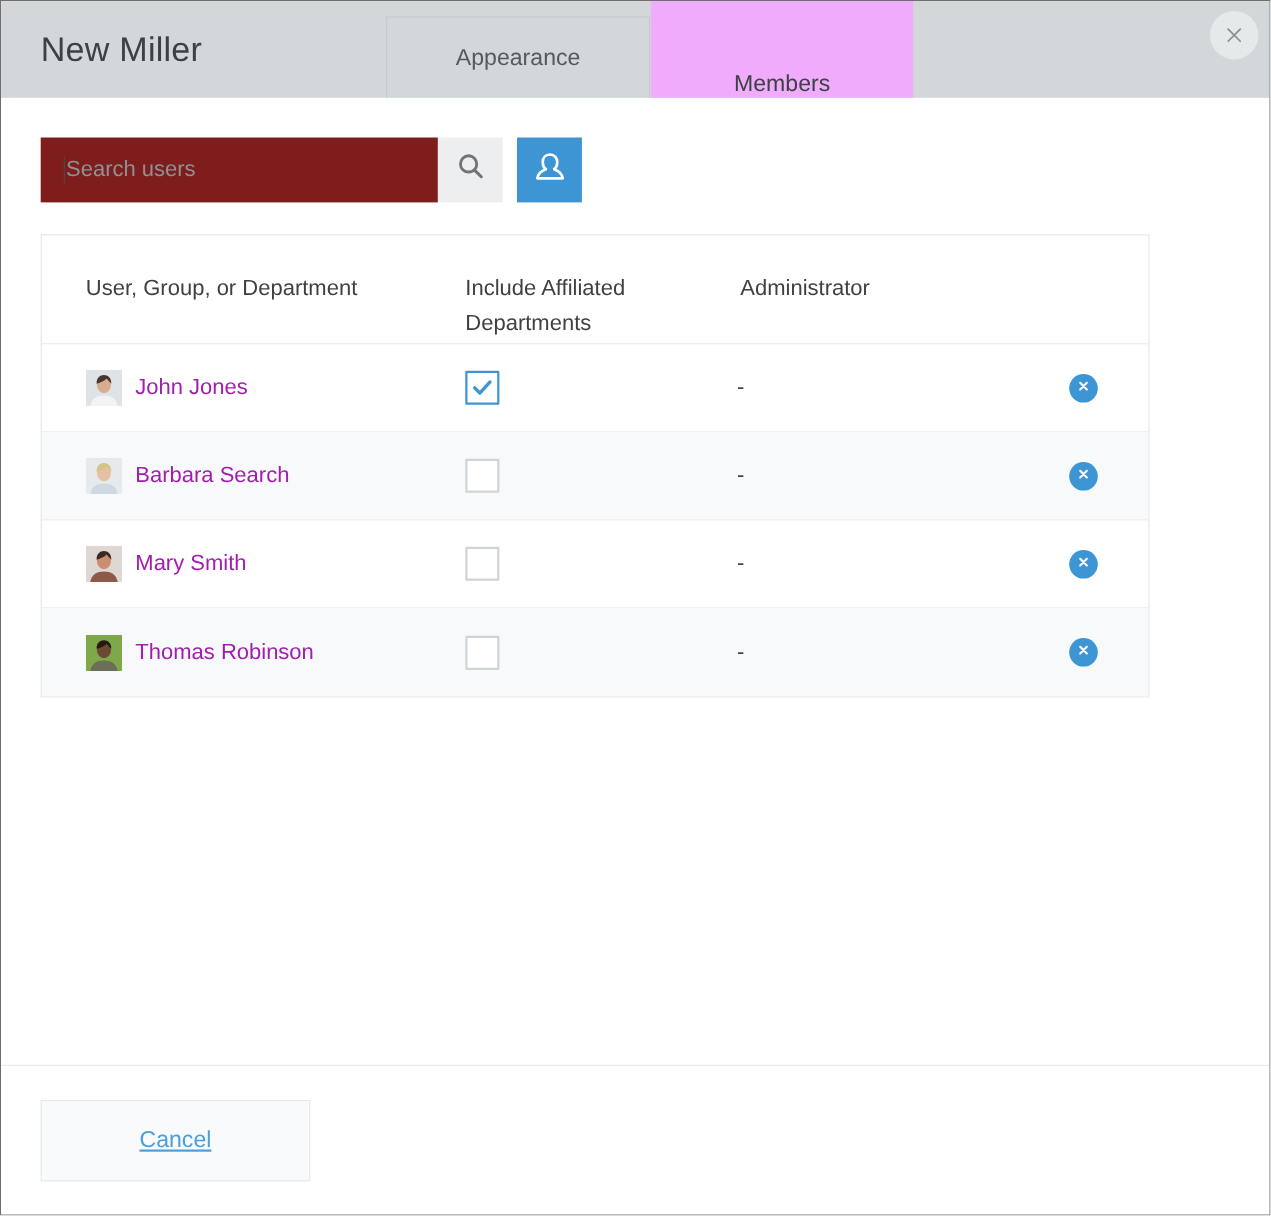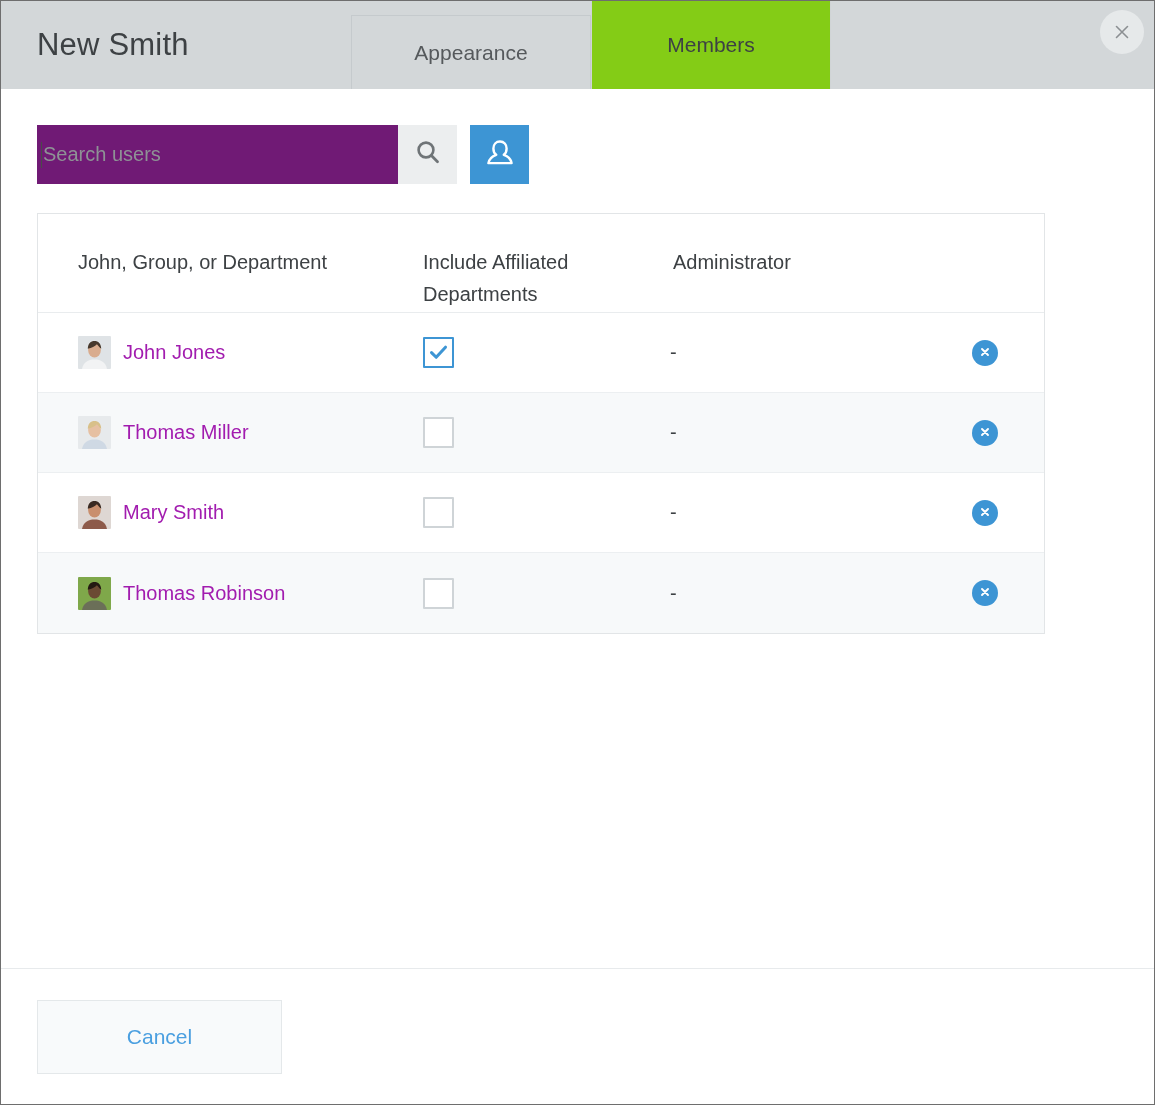--- a/index.html
+++ b/index.html
@@ -58,26 +58,27 @@
     color: #55595c;
     cursor: pointer;
     border-left: 1px solid #c5cacd;
     border-right: 1px solid #c5cacd;
     border-top: 1px solid #c5cacd;
     background: #d3d7d9;
     padding: 0 34px;
     min-width: 240px;
   }
   .tab.active {
-    background: #84cc16;
+    background: #f0abfc;
     color: #3d4144;
     height: 88px;
     border-left: 1px solid #d0d4d6;
     border-right: 1px solid #d0d4d6;
     border-top: none;
+    align-items: flex-end;
   }
   .close-btn {
     position: absolute;
     right: 10px;
     top: 9px;
     width: 44px;
     height: 44px;
     border-radius: 50%;
     background: #e6e9ea;
     display: flex;
@@ -99,25 +100,25 @@
   
   .search-row {
     display: flex;
     align-items: center;
     height: 59px;
     margin-bottom: 29px;
   }
   .search-field {
     width: 361px;
     height: 59px;
-    background: #701a75;
-    box-sizing: border-box;
-    display: flex;
-    align-items: center;
-    padding-left: 4px;
+    background: #7f1d1d;
+    box-sizing: border-box;
+    display: flex;
+    align-items: center;
+    padding-left: 21px;
     position: relative;
   }
   .caret {
     width: 1px;
     height: 26px;
     background: #4a4a4a;
     margin-right: 1px;
   }
   .search-placeholder {
     font-size: 20px;
@@ -245,20 +246,21 @@
     height: 74px;
     background: #f8fafb;
     border: 1px solid #e4e8ea;
     box-sizing: border-box;
     color: #4a9fe0;
     font-size: 21px;
     display: flex;
     align-items: center;
     justify-content: center;
     cursor: pointer;
+    text-decoration: underline;
   }
   .btn-save {
     width: 241px;
     height: 74px;
     background: #3d95d4;
     color: #ffffff;
     font-size: 21px;
     display: flex;
     align-items: center;
     justify-content: center;
@@ -266,21 +268,21 @@
     border: none;
   }
 </style>
 </head>
 <body>
 
 <div id="app">
 
   <div class="header">
     <div class="title-area">
-      <div class="dialog-title">New Smith</div>
+      <div class="dialog-title">New Miller</div>
     </div>
 
     <div class="tabs">
       <div class="tab">
         <span>Appearance</span>
       </div>
       <div class="tab active">
         <span>Members</span>
       </div>
     </div>
@@ -316,21 +318,21 @@
                      -4.0 1.4-7.0 4.0-7.8 8.3h23.2c-0.8-4.3-3.8-6.9-7.8-8.3
                      1.5-1.1 2.8-3.4 2.8-6.4 0-3.9-2.6-6.9-6.6-6.9z" fill="none" stroke="#ffffff" stroke-width="2.4" stroke-linejoin="round"></path>
           </svg>
         </span>
       </div>
     </div>
 
     <div class="table">
 
       <div class="thead">
-        <div class="th col-user">John, Group, or Department</div>
+        <div class="th col-user">User, Group, or Department</div>
         <div class="th col-incl">
           <div>Include Affiliated</div>
           <div>Departments</div>
         </div>
         <div class="th col-admin">Administrator</div>
         <div class="th col-action"></div>
       </div>
 
       <div id="rows">
           <div class="row">
@@ -364,21 +366,21 @@
           <div class="row alt">
             <div class="cell-user col-user">
               <span class="avatar">
                 <svg width="33" height="33" viewBox="0 0 33 33">
                   <rect width="33" height="33" fill="#e7eaec"></rect>
                   <path d="M4 33c1.5-7 6-9.5 12.5-9.5S27.5 26 29 33z" fill="#cfd9e4"></path>
                   <ellipse cx="16.5" cy="14" rx="6.4" ry="7.4" fill="#e6c0a2"></ellipse>
                   <path d="M9.8 12.8c0-5.2 3-7.8 6.7-7.8s6.7 2.6 6.7 7.8c-1.6-1.4-3.2-3.4-4.3-4.6-2 2.2-5.2 3.8-9.1 4.6z" fill="#d8c089"></path>
                 </svg>
               </span>
-              <span class="user-name">Thomas Miller</span>
+              <span class="user-name">Barbara Search</span>
             </div>
             <div class="col-admin">
               <div class="checkbox"></div>
             </div>
             <div class="col-incl"><span class="dash">-</span></div>
             <div class="col-action">
               <div class="remove-btn">
                 <span><svg width="12" height="12" viewBox="0 0 12 12">
                     <path d="M3 3 L9 9 M9 3 L3 9" stroke="#ffffff" stroke-width="1.9" stroke-linecap="round"></path>
                   </svg></span>

